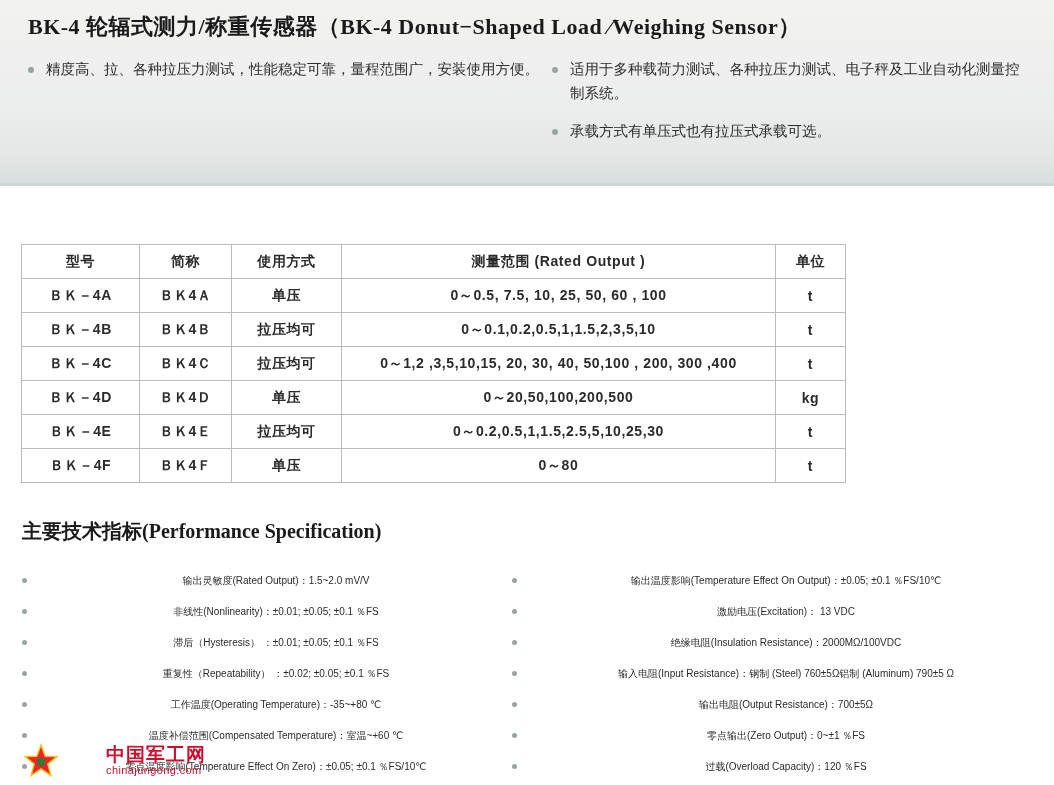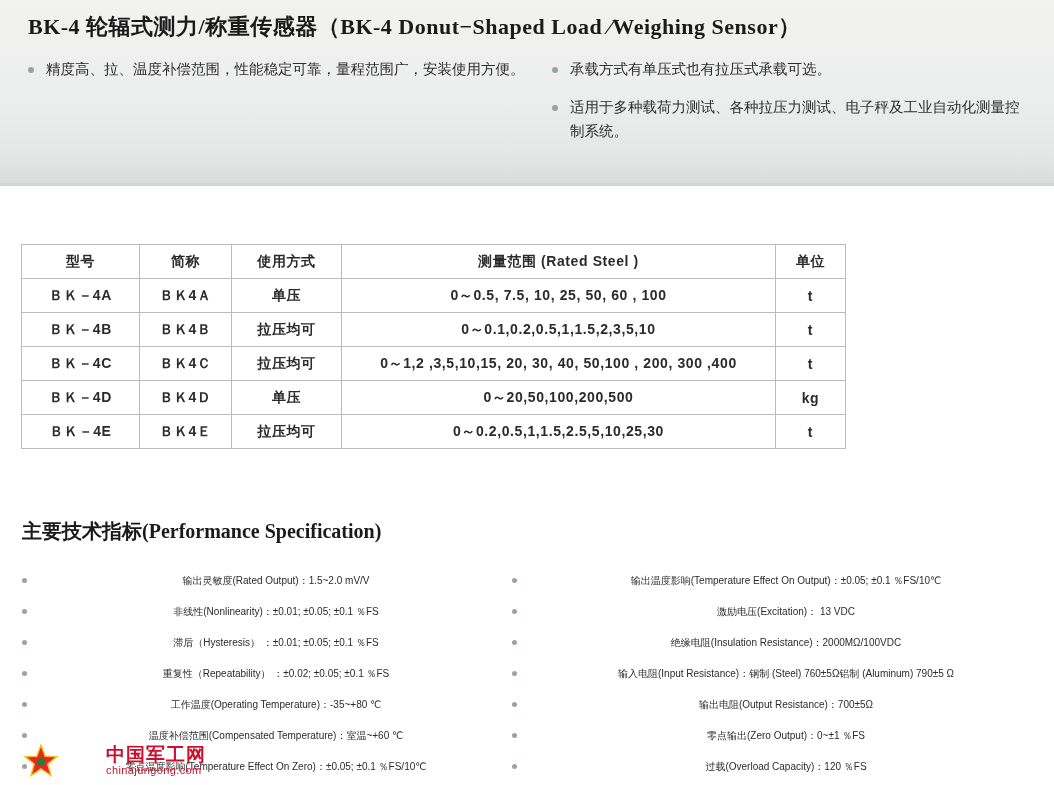--- a/index.html
+++ b/index.html
@@ -173,50 +173,50 @@
 </style>
 </head>
 <body>
 
 <div class="header-band">
   <div class="title">BK-4  轮辐式测力/称重传感器（BK-4 Donut−Shaped Load ∕Weighing Sensor）</div>
 
   <div class="bullets-left">
     <div class="bullet-item">
       <span class="dot"></span>
-      <span>精度高、拉、温度补偿范围，性能稳定可靠，量程范围广，安装使用方便。</span>
+      <span>精度高、拉、各种拉压力测试，性能稳定可靠，量程范围广，安装使用方便。</span>
     </div>
   </div>
 
   <div class="bullets-right">
     <div class="bullet-item">
       <span class="dot"></span>
-      <span>承载方式有单压式也有拉压式承载可选。</span>
+      <span>适用于多种载荷力测试、各种拉压力测试、电子秤及工业自动化测量控制系统。</span>
     </div>
     <div class="bullet-item">
       <span class="dot"></span>
-      <span>适用于多种载荷力测试、各种拉压力测试、电子秤及工业自动化测量控制系统。</span>
+      <span>承载方式有单压式也有拉压式承载可选。</span>
     </div>
   </div>
 </div>
 
 <table class="spec-table">
   <colgroup>
     <col class="col-model">
       <col class="col-abbr">
       <col class="col-usage">
       <col class="col-range">
       <col class="col-unit">
   </colgroup>
   <thead>
     <tr>
       <th>型号</th>
       <th>简称</th>
       <th>使用方式</th>
-      <th>测量范围 (Rated Steel )</th>
+      <th>测量范围 (Rated Output )</th>
       <th>单位</th>
     </tr>
   </thead>
   <tbody>
     <tr>
       <td>ＢＫ－4A</td>
       <td>ＢＫ4Ａ</td>
       <td>单压</td>
       <td>0～0.5, 7.5, 10, 25, 50, 60 , 100</td>
       <td>t</td>
@@ -240,20 +240,27 @@
       <td>ＢＫ4Ｄ</td>
       <td>单压</td>
       <td>0～20,50,100,200,500</td>
       <td>kg</td>
     </tr>
     <tr>
       <td>ＢＫ－4E</td>
       <td>ＢＫ4Ｅ</td>
       <td>拉压均可</td>
       <td>0～0.2,0.5,1,1.5,2.5,5,10,25,30</td>
+      <td>t</td>
+    </tr>
+    <tr>
+      <td>ＢＫ－4F</td>
+      <td>ＢＫ4Ｆ</td>
+      <td>单压</td>
+      <td>0～80</td>
       <td>t</td>
     </tr>
   </tbody>
 </table>
 
 <div class="section-heading">主要技术指标(Performance Specification)</div>
 
 <div class="spec-left">
   <div class="spec-item">
     <span class="dot"></span>

